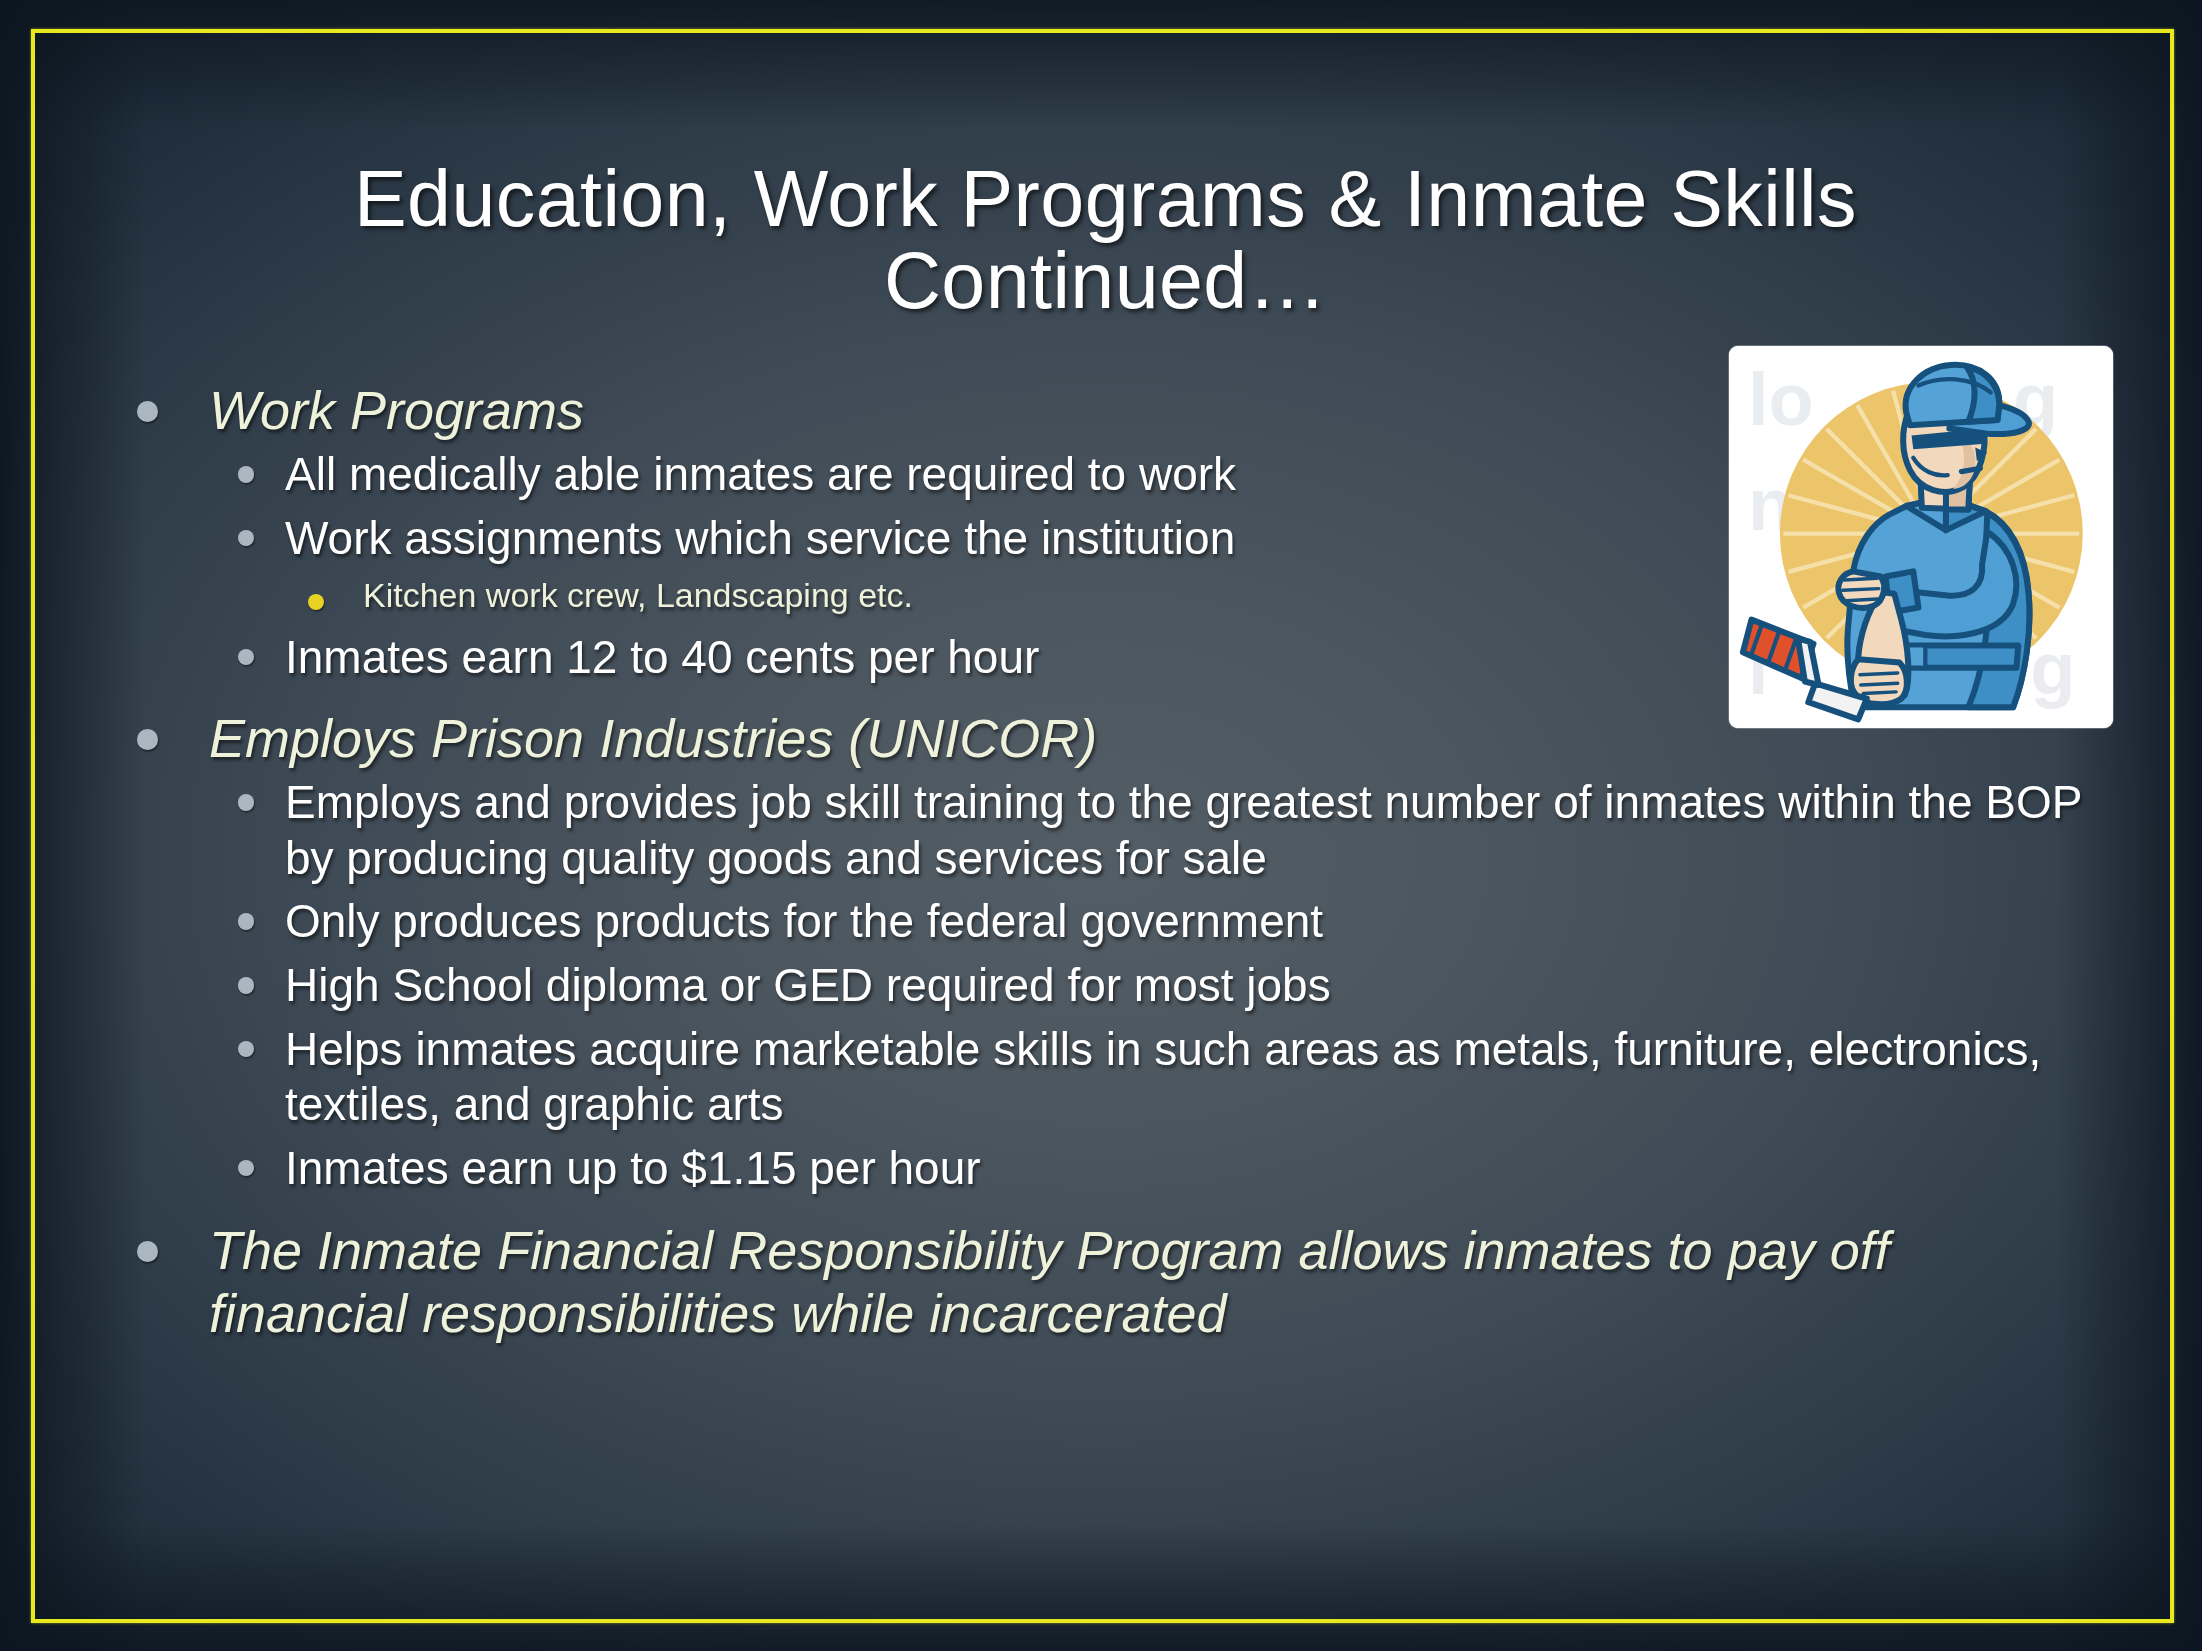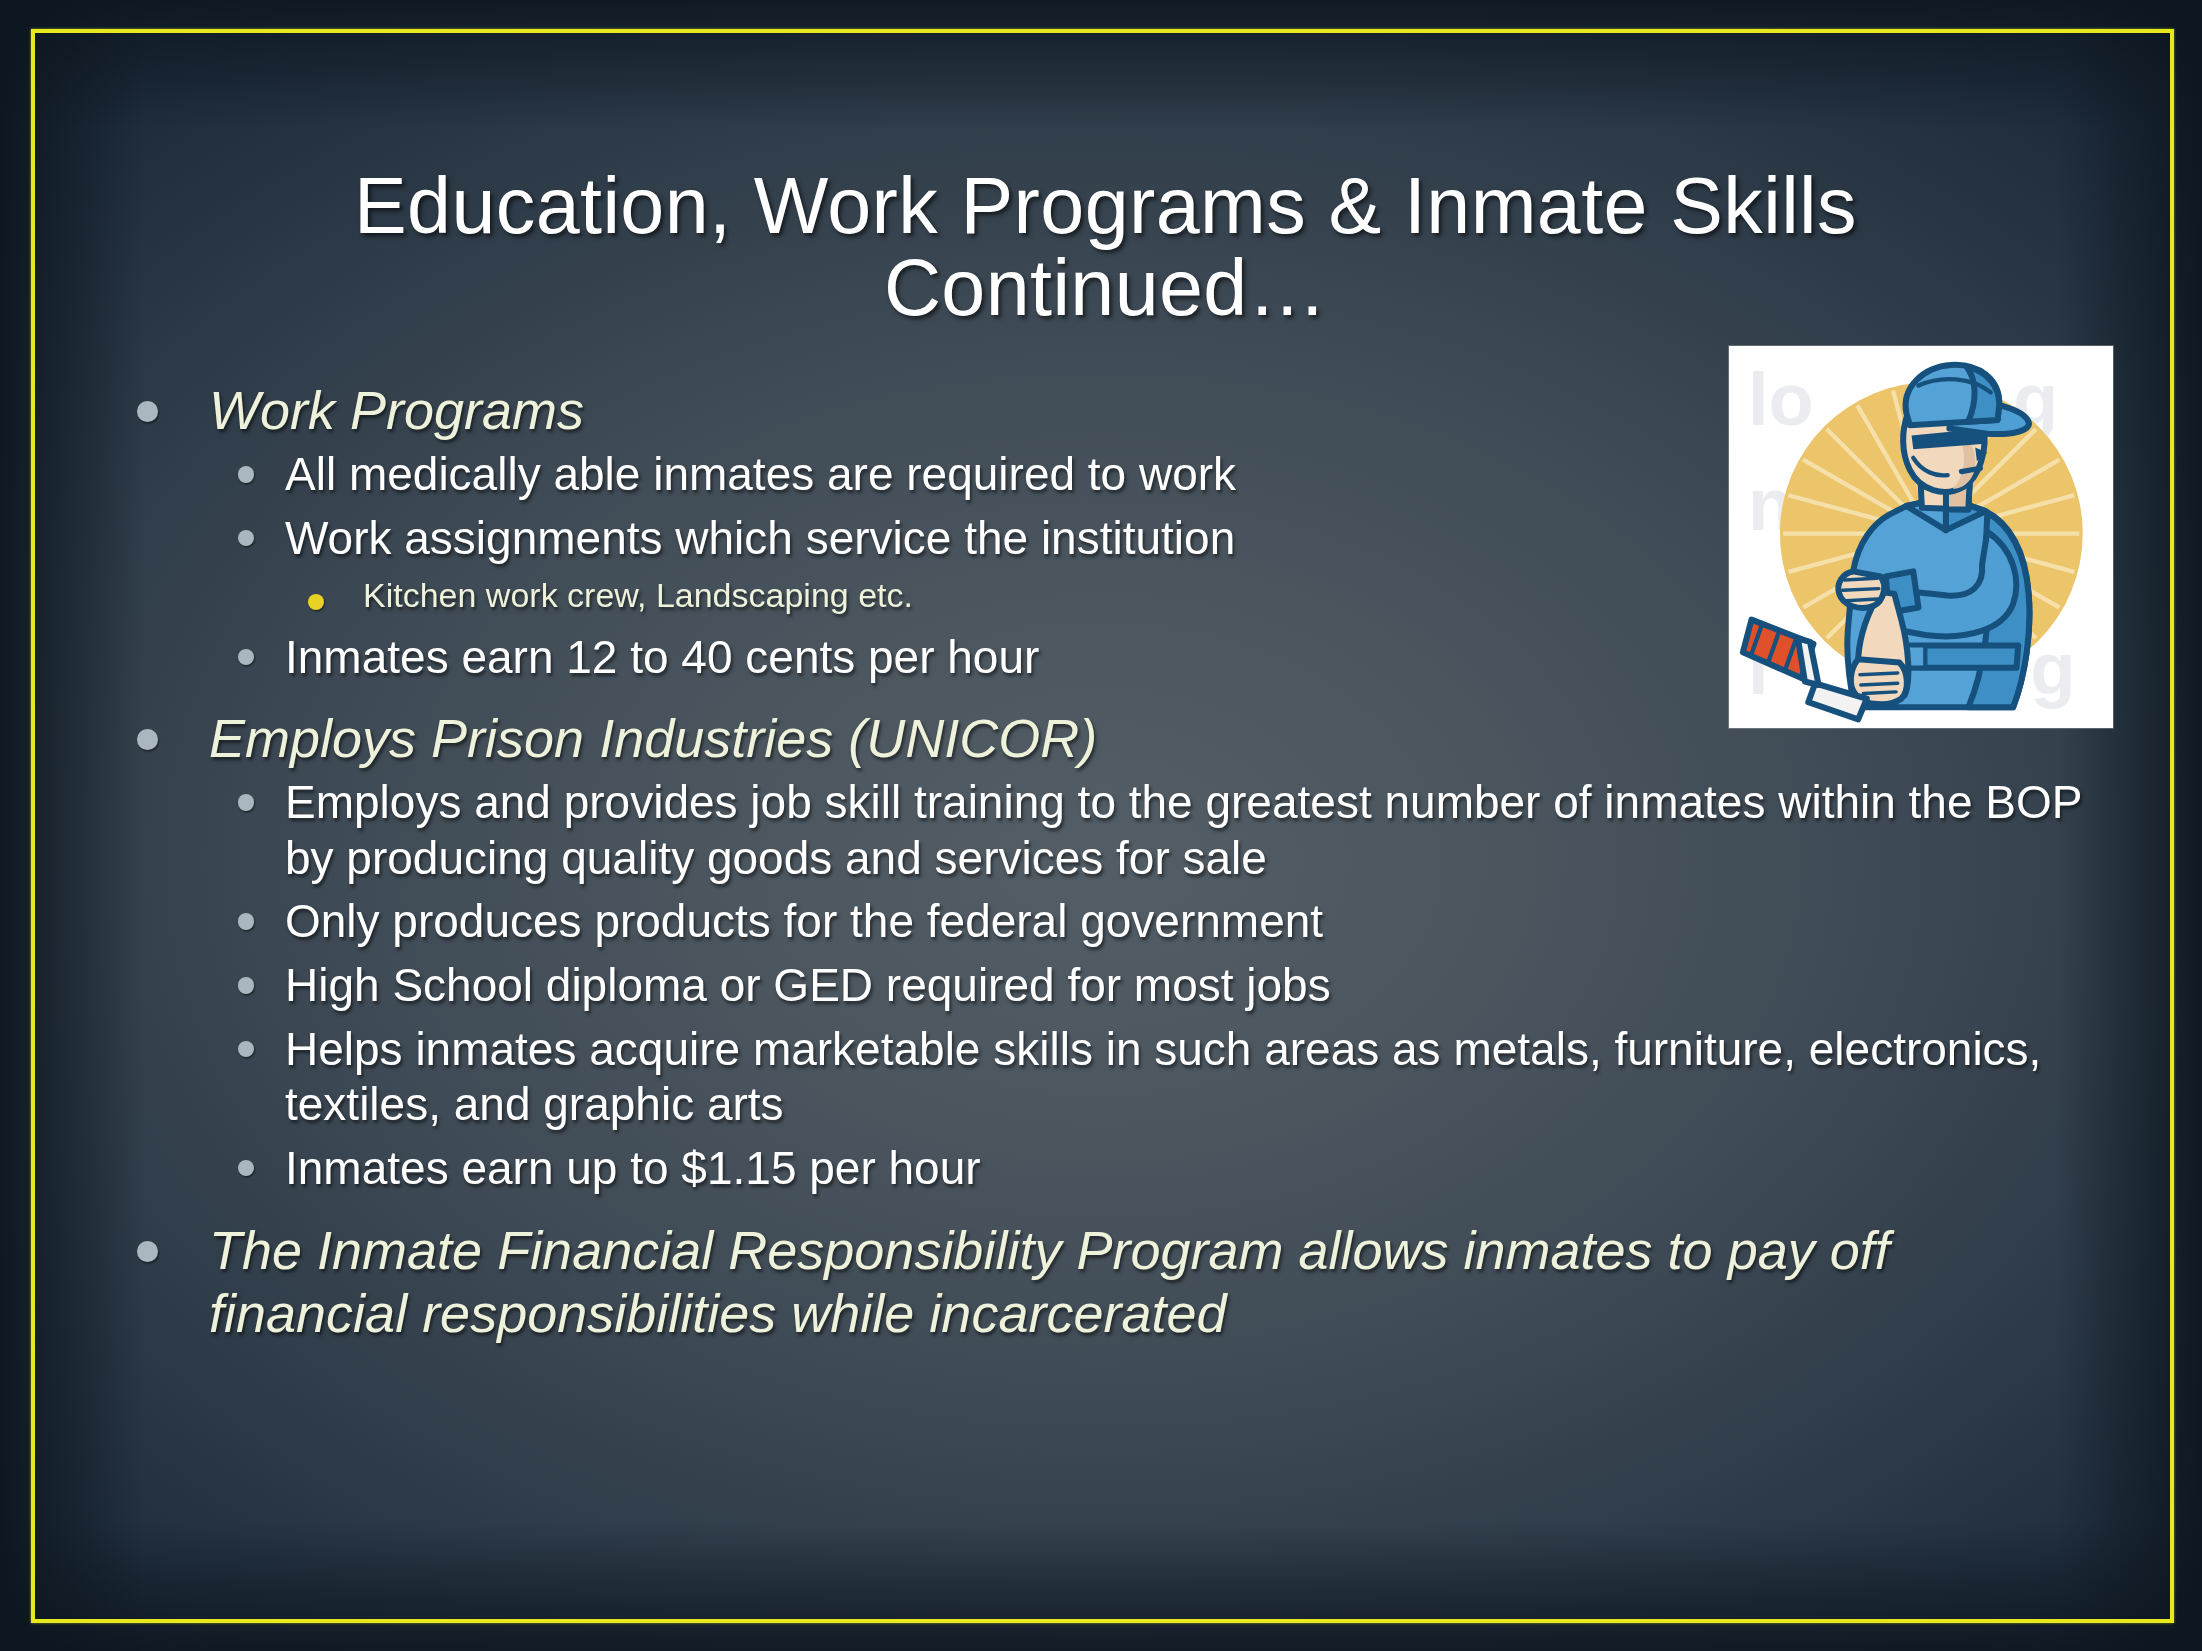--- a/index.html
+++ b/index.html
@@ -48,21 +48,21 @@
     border: 4.3px solid #e8e81e;
     box-sizing: border-box;
     pointer-events: none;
     box-shadow: 0 0 2.6px rgba(232,232,30,.55);
   }
 
   
   #title {
     position: absolute;
     left: 129px;
-    top: 112px;
+    top: 105px;
     width: 1953px;
     text-align: center;
     color: #ffffff;
     font-size: 79px;
     line-height: 1.04;
     font-weight: 400;
     letter-spacing: 0.4px;
     text-shadow: 2.6px 3.4px 4.3px rgba(0,0,0,.60);
     white-space: pre-line;
   }
@@ -70,20 +70,21 @@
   
   #clipart {
     position: absolute;
     left: 1729px;
     top: 346px;
     width: 384px;
     height: 382px;
     background: #ffffff;
     box-shadow: 0 0 0 0.9px rgba(255,255,255,.25);
     overflow: hidden;
+    border-radius: 9px;
   }
   #clipart svg { display: block; width: 100%; height: 100%; }
 
   
   #body {
     position: absolute;
     left: 120px;
     top: 379px;
     width: 1979px;
   }

